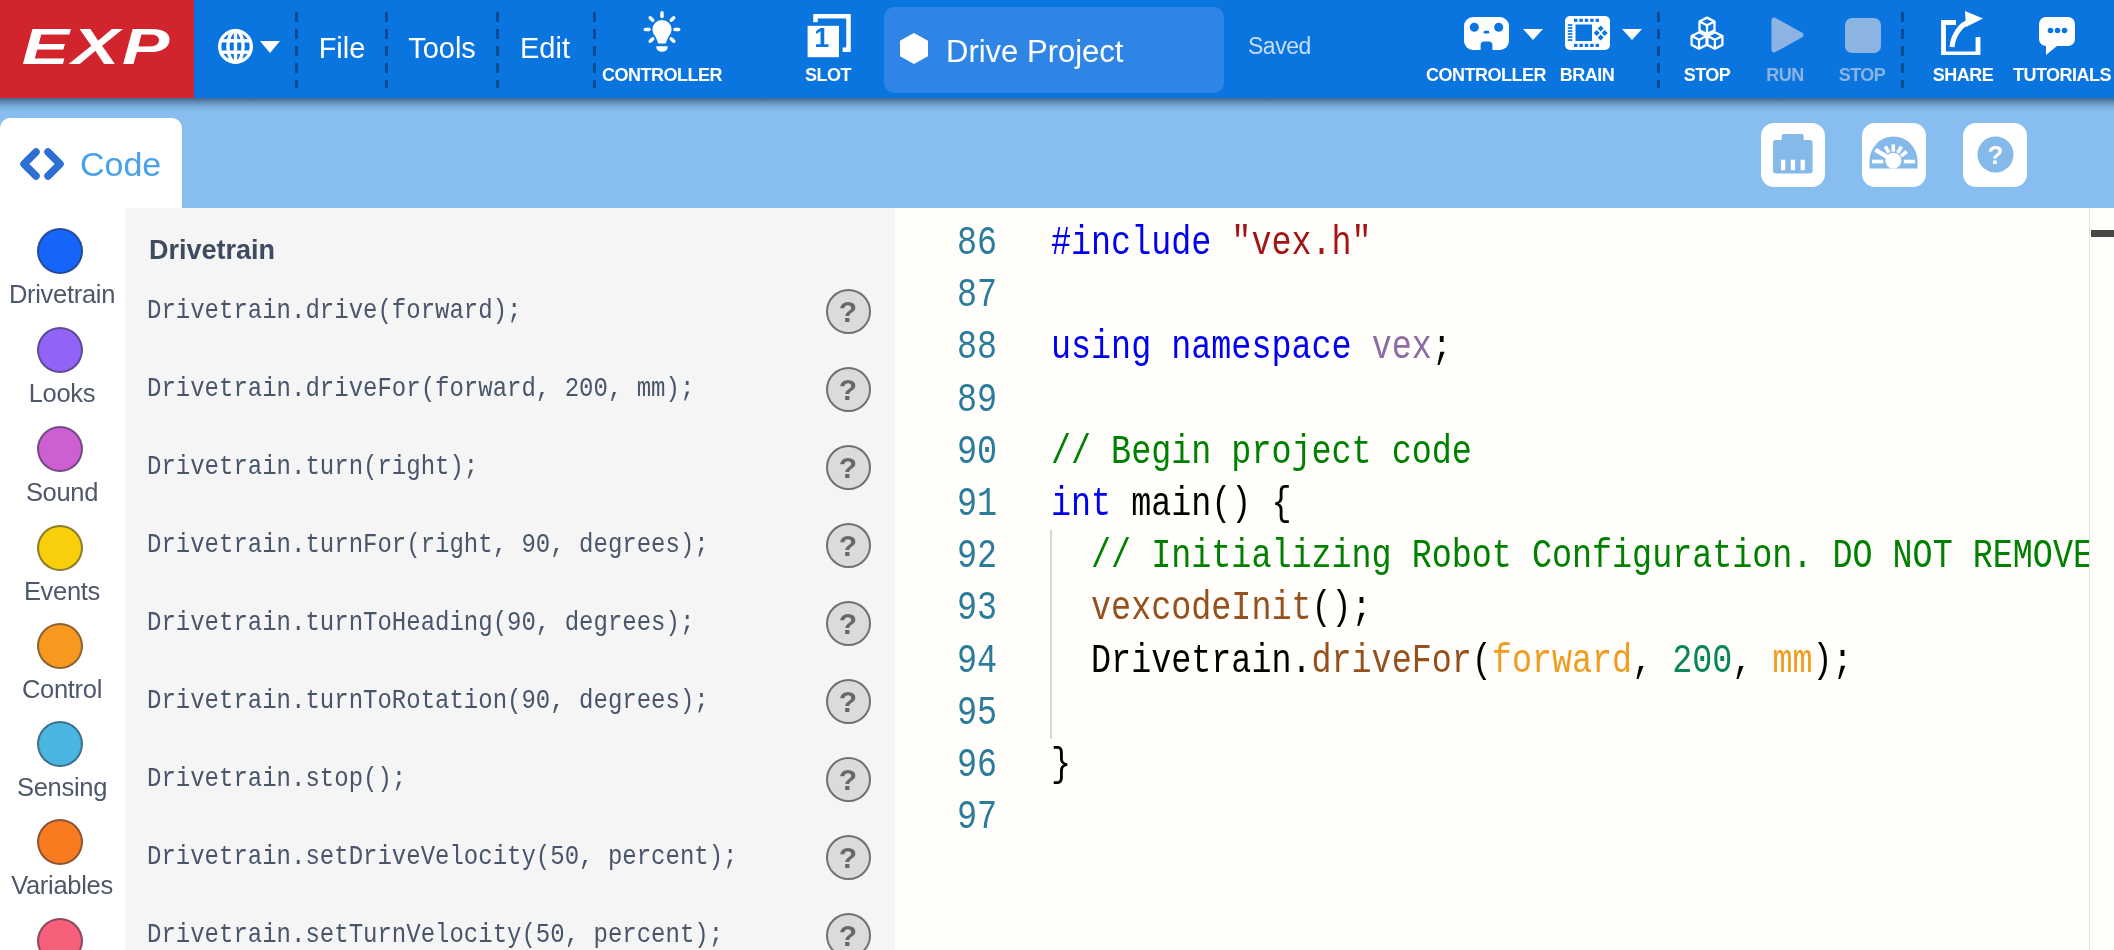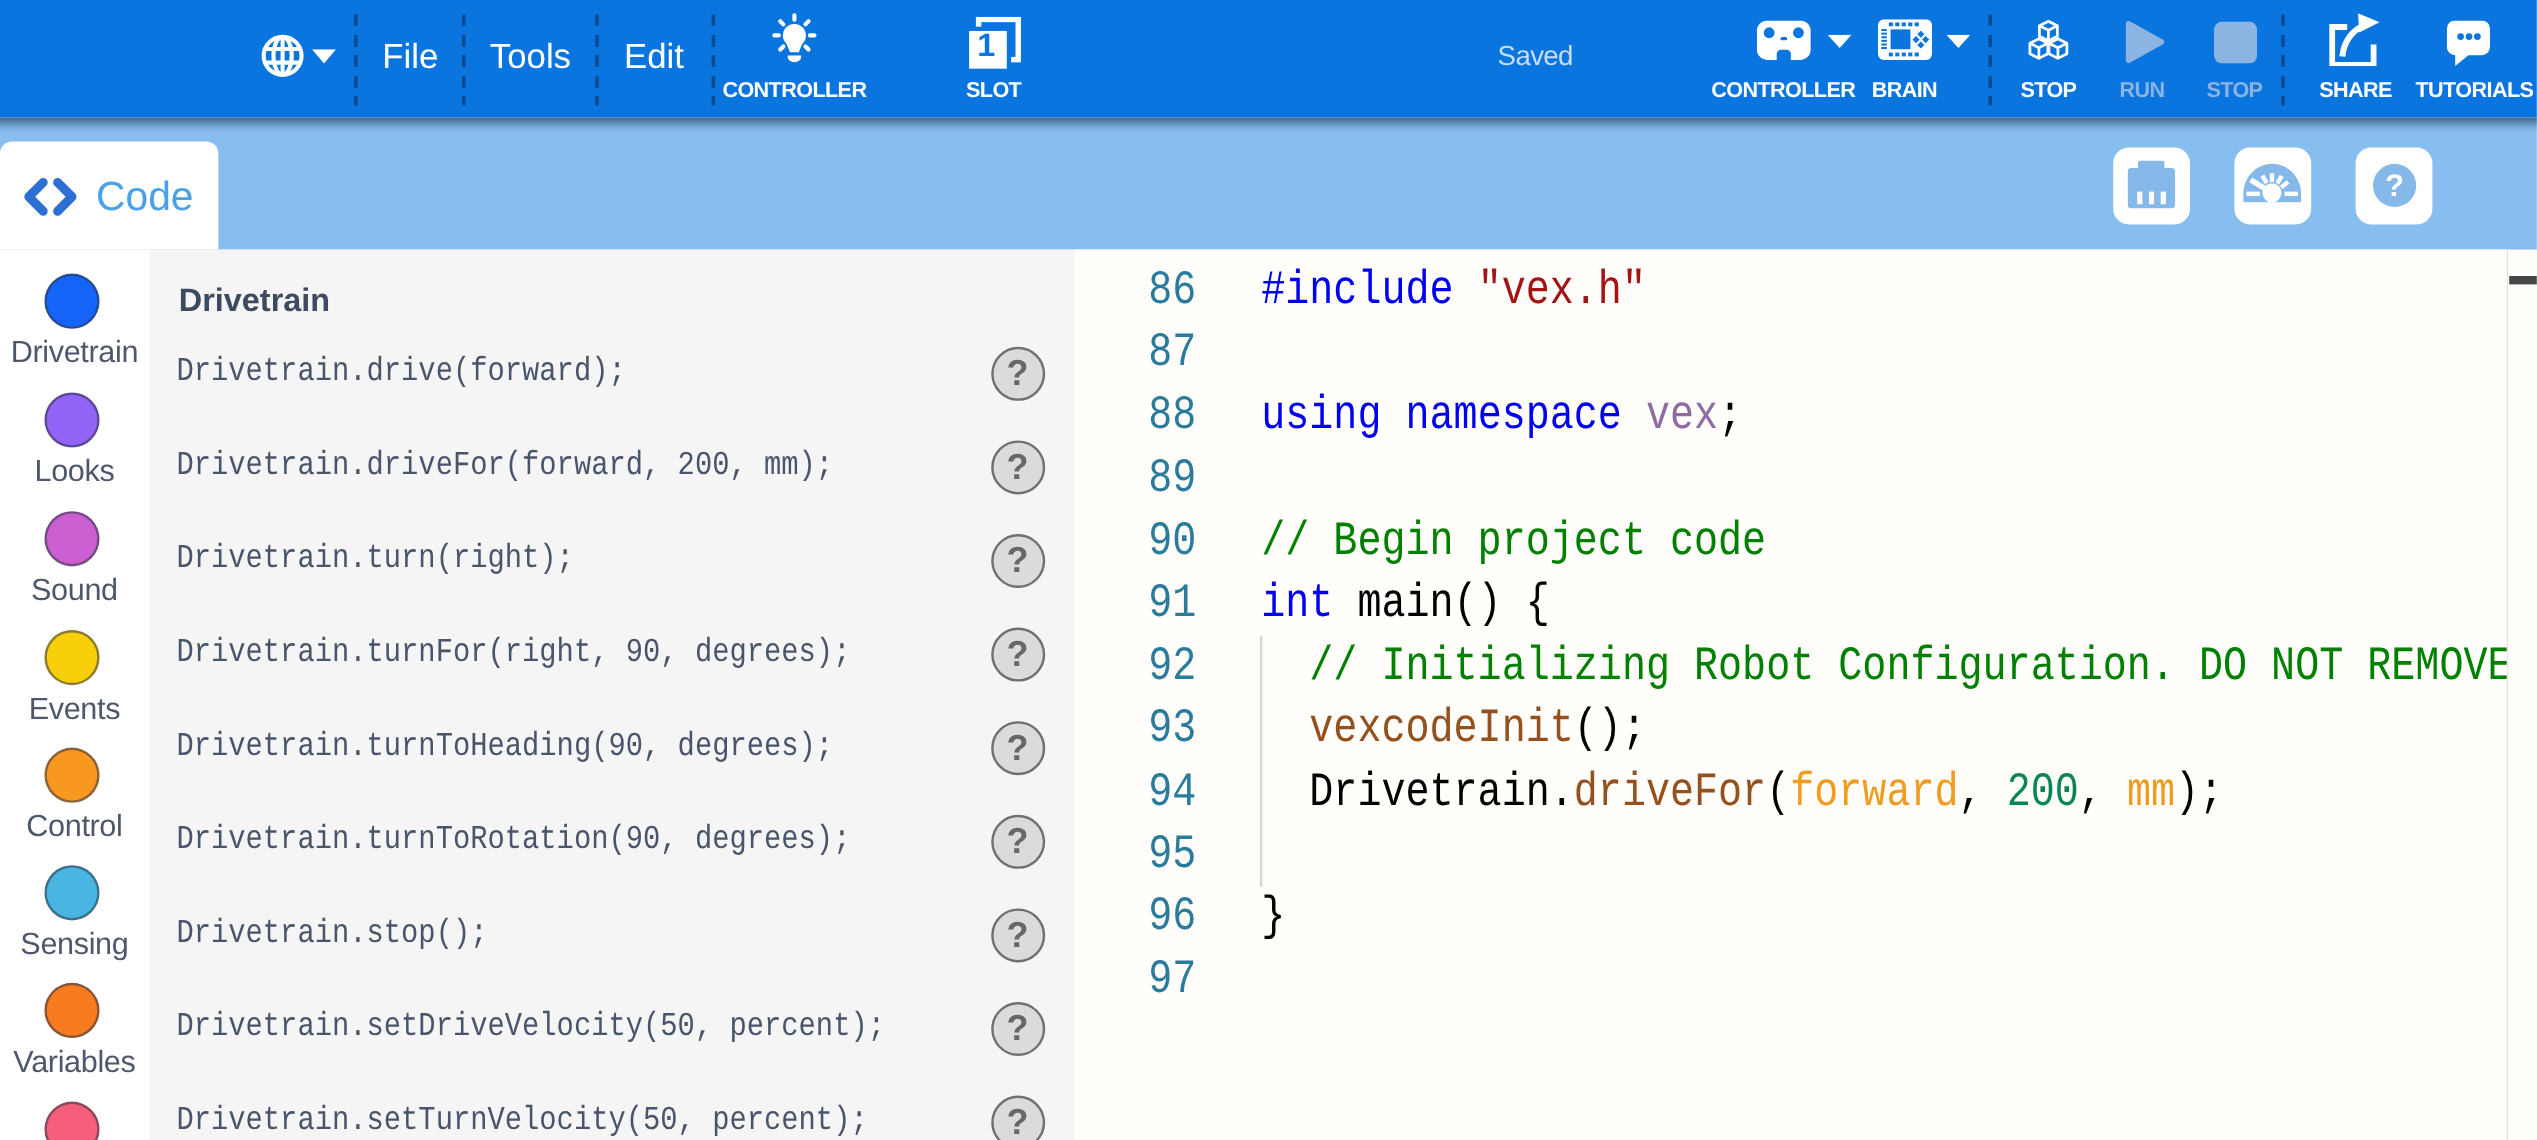--- a/index.html
+++ b/index.html
@@ -41,20 +41,23 @@
   .s { color:#a31515; } 
   .ns { color:#8d6ca3; } 
   .c { color:#008000; } 
   .f { color:#94511d; } 
   .e { color:#ef9c20; } 
   .n { color:#098658; } 
 </style>
 </head>
 <body>
 <div id="topbar">
+  <div id="logo">
+      <span>EXP</span>
+    </div>
 
   <svg class="abs" style="left:217px;top:28px" width="37" height="37" viewBox="0 0 37 37">
     <g stroke="#fff" stroke-width="3.4" fill="none">
       <circle cx="18.5" cy="18.5" r="15.8"></circle>
       <ellipse cx="18.5" cy="18.5" rx="7.6" ry="15.8"></ellipse>
       <line x1="18.5" y1="2.7" x2="18.5" y2="34.3"></line>
       <line x1="3.2" y1="12.8" x2="33.8" y2="12.8"></line>
       <line x1="3.2" y1="24.2" x2="33.8" y2="24.2"></line>
     </g>
   </svg>
@@ -87,20 +90,26 @@
   </svg>
   <div class="iconlabel" style="left:662px">CONTROLLER</div>
 
   <svg class="abs" style="left:805px;top:14px" width="48" height="52" viewBox="0 0 48 52">
     <rect x="10.5" y="2.2" width="33" height="33.5" fill="none" stroke="#fff" stroke-width="4.5"></rect>
     <rect x="0.8" y="10" width="35" height="35" fill="#fff" stroke="#0a75df" stroke-width="3.6"></rect>
     <text x="16.8" y="32.5" font-size="27" font-weight="bold" fill="#0a75df" text-anchor="middle" font-family="Liberation Sans, sans-serif">1</text>
   </svg>
   <div class="iconlabel" style="left:828px">SLOT</div>
 
+  <div class="abs" style="left:884px;top:7px;width:340px;height:86px;background:#2e85e5;border-radius:10px;">
+    <svg class="abs" style="left:16px;top:26px" width="28" height="31" viewBox="0 0 28 31">
+      <polygon points="14,0 28,7.75 28,23.25 14,31 0,23.25 0,7.75" fill="#fff"></polygon>
+    </svg>
+    <span class="abs" style="left:62px;top:27px;font-size:31px;color:#fff;">Drive Project</span>
+  </div>
   <span class="abs" style="left:1248px;top:33px;font-size:23px;color:#c8ddf5;letter-spacing:-0.5px;">Saved</span>
 
   <svg class="abs" style="left:1464px;top:17px" width="45" height="34" viewBox="0 0 45 34">
     <rect x="0" y="0" width="45" height="33" rx="9" fill="#fff"></rect>
     <circle cx="10.3" cy="10.3" r="4.5" fill="#0a75df"></circle>
     <circle cx="34.7" cy="10.3" r="4.5" fill="#0a75df"></circle>
     <rect x="19.7" y="13.8" width="5.6" height="2.8" rx="1.4" fill="#0a75df"></rect>
     <path d="M16.6 33 v-5 a3.5 3.5 0 0 1 3.5-3.5 h4.8 a3.5 3.5 0 0 1 3.5 3.5 v5 z" fill="#0a75df"></path>
   </svg>
   <svg class="abs" style="left:1523px;top:29px" width="20" height="11" viewBox="0 0 20 11">

